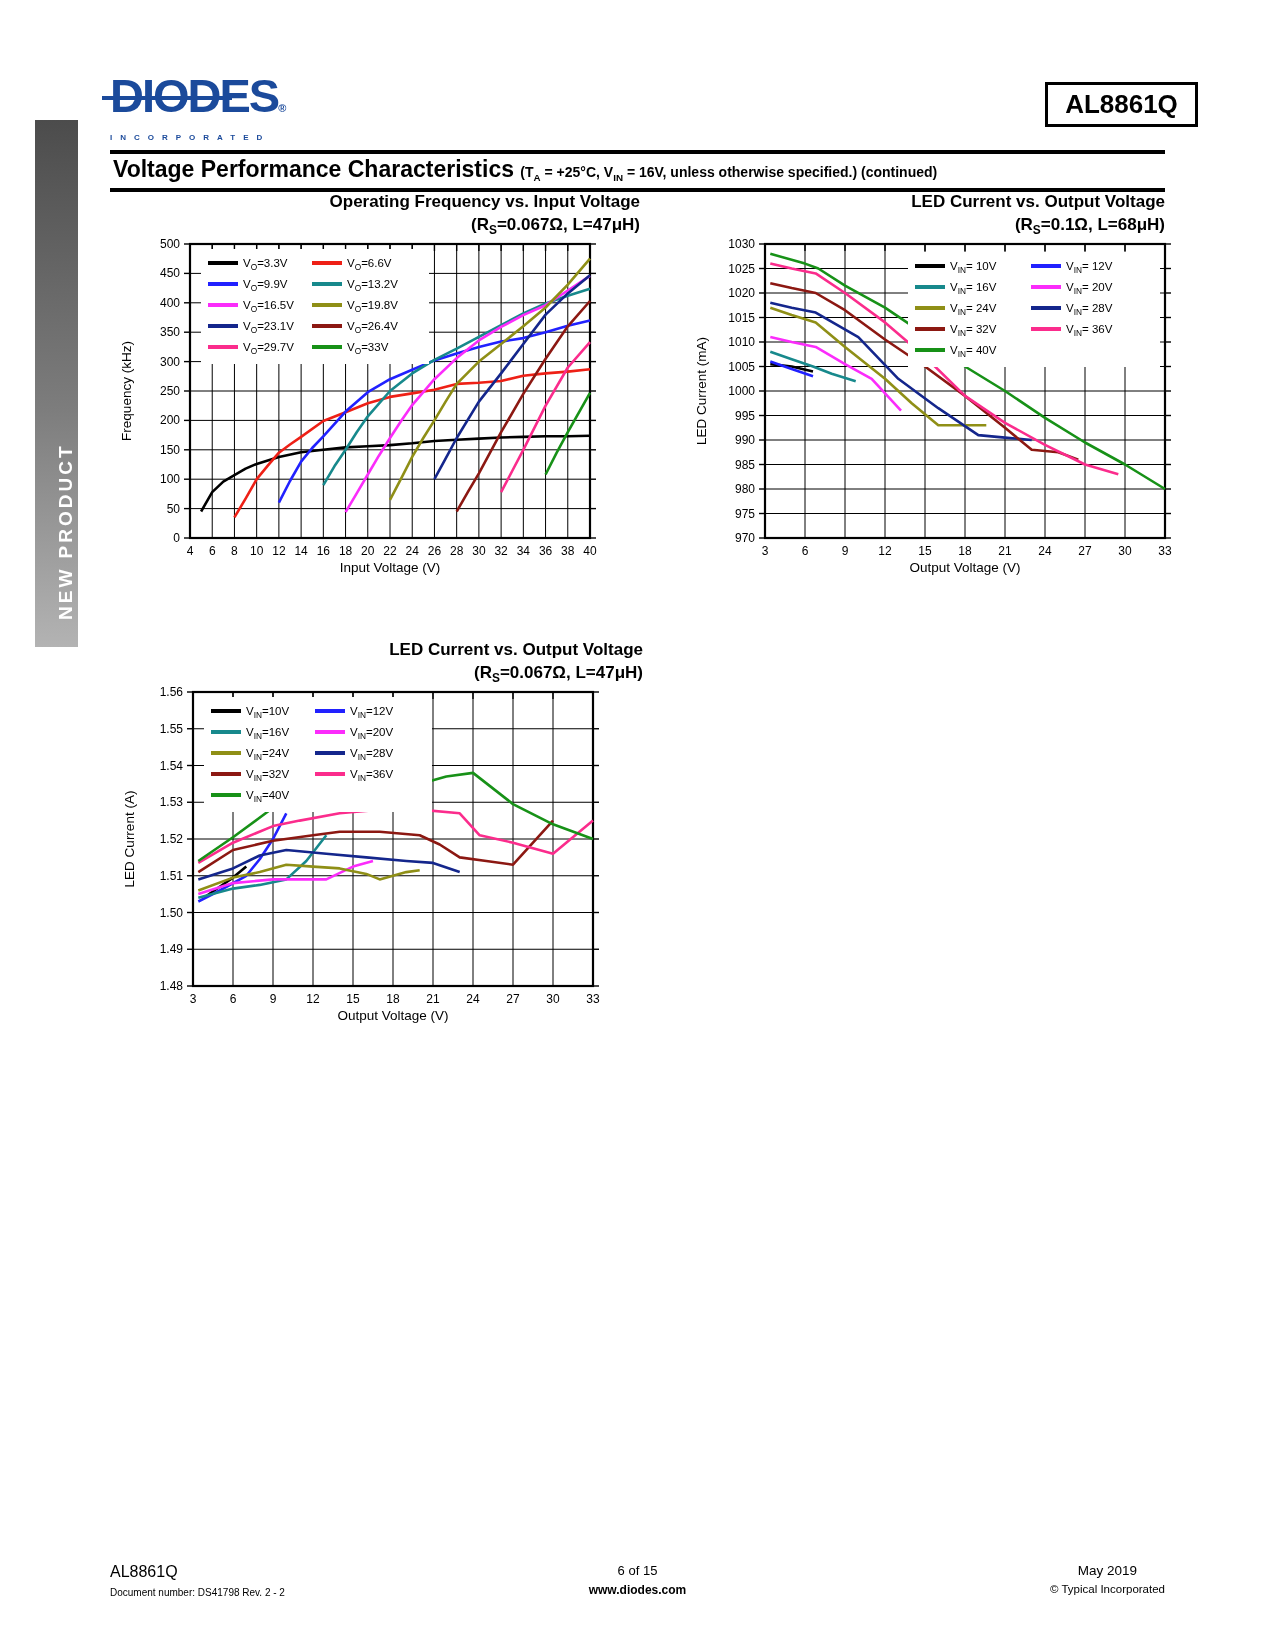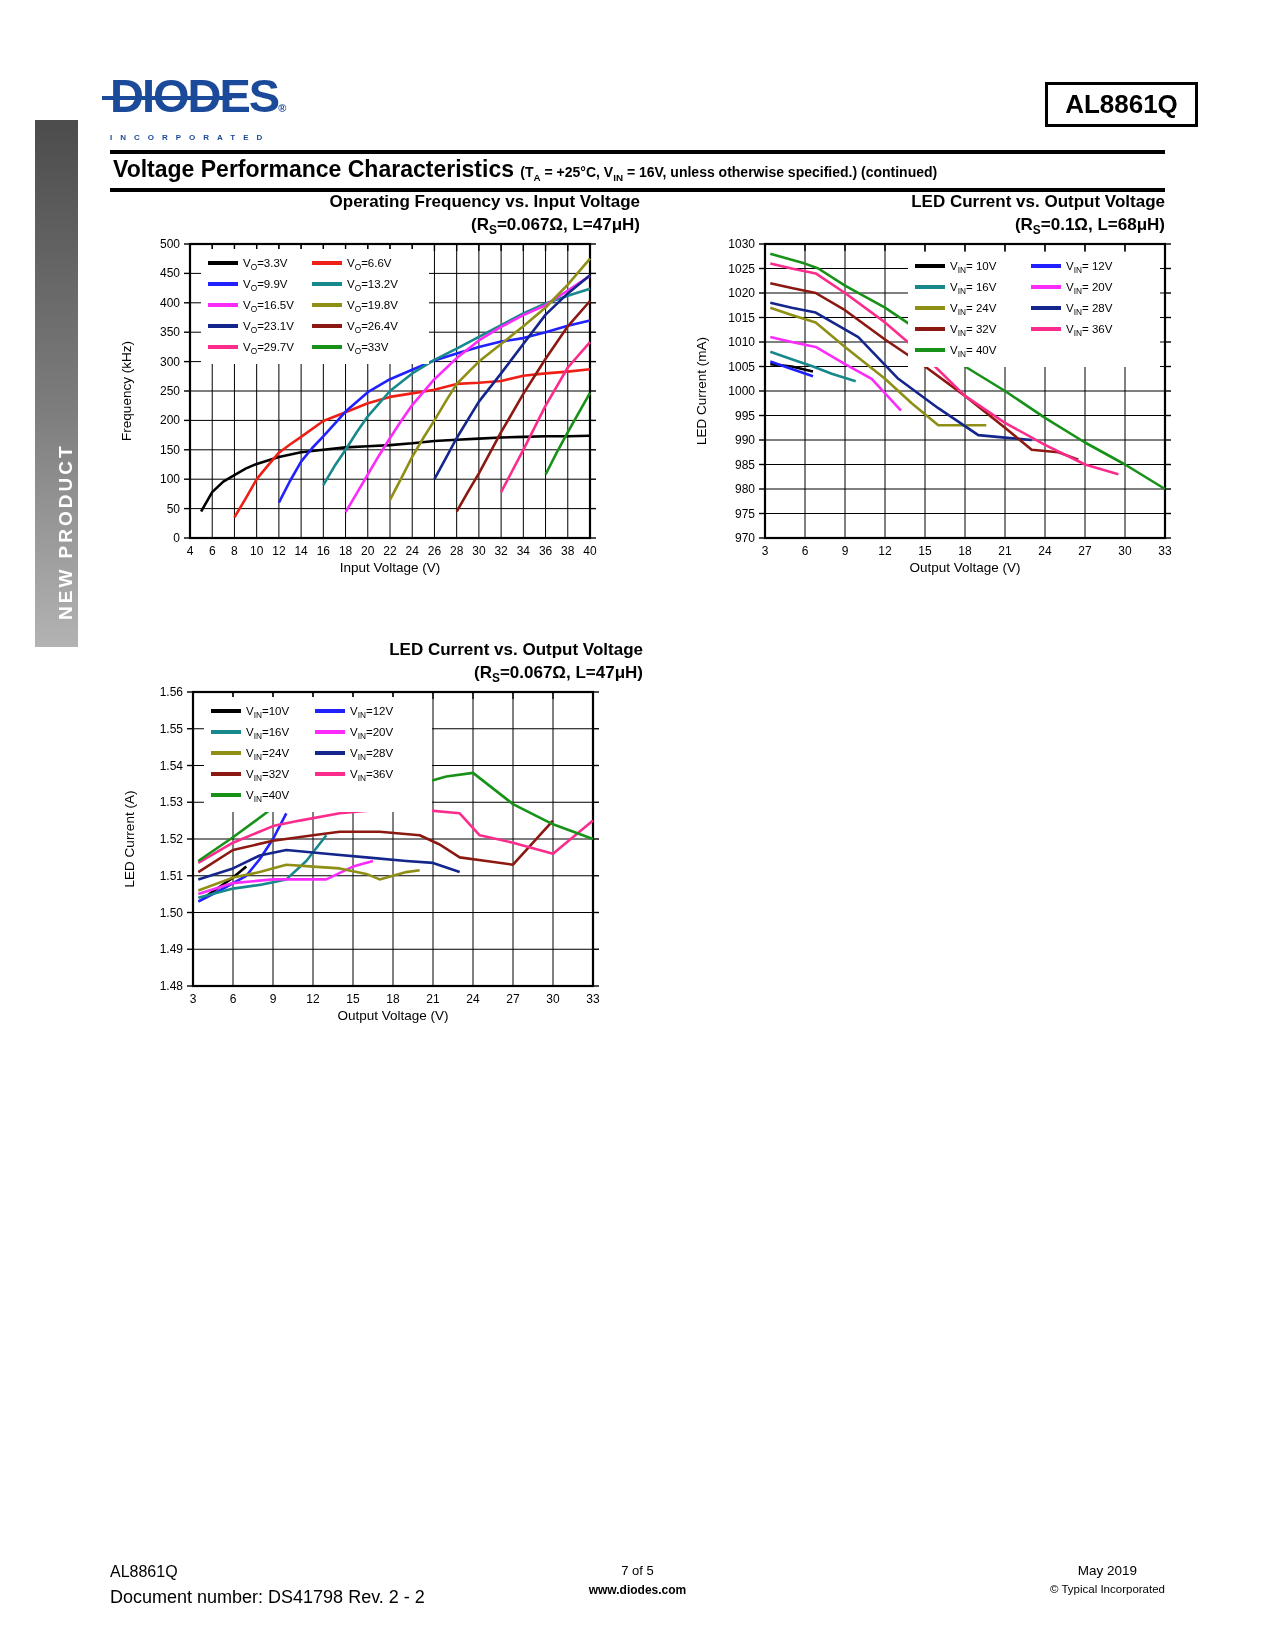--- a/index.html
+++ b/index.html
@@ -41,21 +41,21 @@
   .section-conditions { font-size:14px; font-weight:bold; }
   sub { font-size:0.7em; }
   
   .chart-title { position:absolute; text-align:right; font-weight:bold; font-size:17px; line-height:23px; }
   .chart-svg { position:absolute; overflow:visible; }
   svg text { font-family:"Liberation Sans", sans-serif; fill:#000; }
   
   .footer { position:absolute; left:110px; top:1563px; width:1055px; }
   .f-left { position:absolute; left:0; top:0; }
   .f-part { font-size:16px; }
-  .f-doc { font-size:18px; margin-top:6px; }
+  .f-doc { font-size:10px; margin-top:6px; }
   .f-center { position:absolute; left:0; right:0; top:0; text-align:center; }
   .f-page { font-size:13px; }
   .f-site { font-size:12px; font-weight:bold; margin-top:5px; }
   .f-right { position:absolute; right:0; top:0; text-align:center; }
   .f-date { font-size:13.5px; }
   .f-copy { font-size:11.5px; margin-top:5px; }
 </style>
 </head>
 <body>
 
@@ -440,21 +440,21 @@
       <text x="275" y="336" font-size="13.5" text-anchor="middle">Output Voltage (V)</text>
       <text x="16" y="155" font-size="13.5" text-anchor="middle" transform="rotate(-90 16 155)">LED Current (A)</text>
     </svg>
 
   <div class="footer">
     <div class="f-left">
       <div class="f-part">AL8861Q</div>
       <div class="f-doc">Document number: DS41798  Rev. 2 - 2</div>
     </div>
     <div class="f-center">
-      <div class="f-page">7 of 5</div>
+      <div class="f-page">6 of 15</div>
       <div class="f-site">www.diodes.com</div>
     </div>
     <div class="f-right">
       <div class="f-date">May 2019</div>
       <div class="f-copy">© Typical Incorporated</div>
     </div>
   </div>
 
 </div>
 

